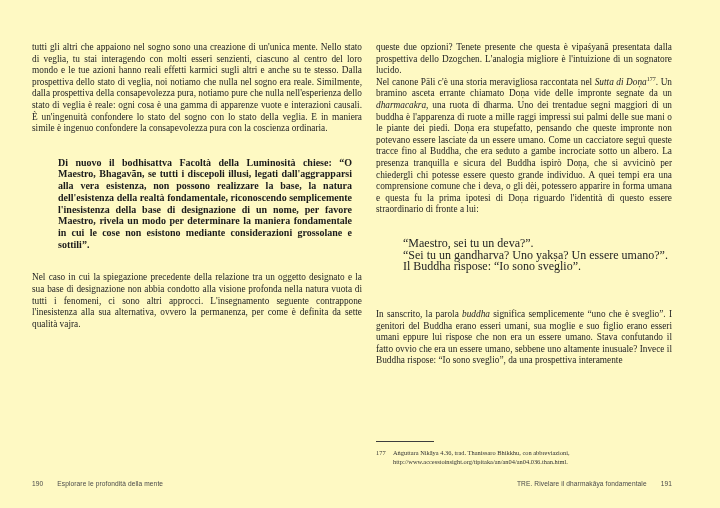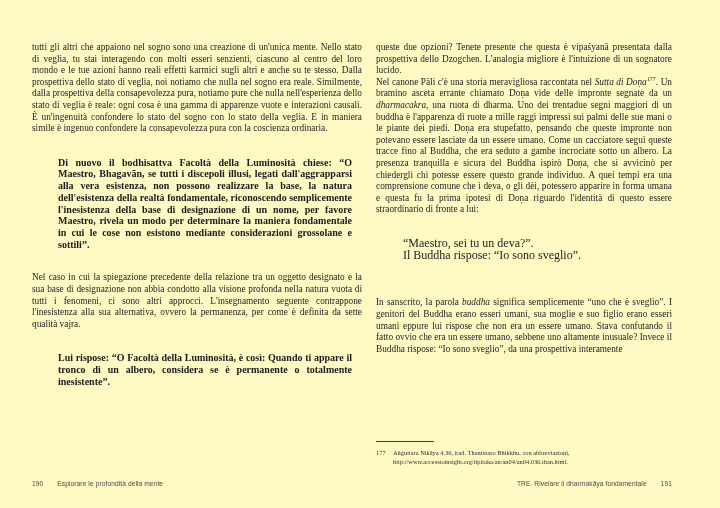--- a/index.html
+++ b/index.html
@@ -61,35 +61,35 @@
 </style>
 </head>
 <body>
 
 <div class="spread">
 
   <section class="page page-left">
     <p class="body-text">tutti gli altri che appaiono nel sogno sono una creazione di un'unica mente. Nello stato di veglia, tu stai interagendo con molti esseri senzienti, ciascuno al centro del loro mondo e le tue azioni hanno reali effetti karmici sugli altri e anche su te stesso. Dalla prospettiva dello stato di veglia, noi notiamo che nulla nel sogno era reale. Similmente, dalla prospettiva della consapevolezza pura, notiamo pure che nulla nell'esperienza dello stato di veglia è reale: ogni cosa è una gamma di apparenze vuote e interazioni causali. È un'ingenuità confondere lo stato del sogno con lo stato della veglia. E in maniera simile è ingenuo confondere la consapevolezza pura con la coscienza ordinaria.</p>
     <blockquote class="quote-bold">Di nuovo il bodhisattva Facoltà della Luminosità chiese: “O Maestro, Bhagavān, se tutti i discepoli illusi, legati dall'aggrapparsi alla vera esistenza, non possono realizzare la base, la natura dell'esistenza della realtà fondamentale, riconoscendo semplicemente l'inesistenza della base di designazione di un nome, per favore Maestro, rivela un modo per determinare la maniera fondamentale in cui le cose non esistono mediante considerazioni grossolane e sottili”.</blockquote>
     <p class="body-text">Nel caso in cui la spiegazione precedente della relazione tra un oggetto designato e la sua base di designazione non abbia condotto alla visione profonda nella natura vuota di tutti i fenomeni, ci sono altri approcci. L'insegnamento seguente contrappone l'inesistenza alla sua alternativa, ovvero la permanenza, per come è definita da sette qualità vajra.</p>
-    <blockquote class="quote-bold">Lui rispose: “O Facoltà della Luminosità, è così: Quando ti appare il tronco di un albero, considera se è permanente o totalmente inesistente”.</blockquote>
 
     <footer class="page-footer">
       <span>190</span>
       <span class="footer-gap"></span>
       <span>Esplorare le profondità della mente</span>
     </footer>
   </section>
 
   <section class="page page-right">
     <p class="body-text">queste due opzioni? Tenete presente che questa è vipaśyanā presentata dalla prospettiva dello Dzogchen. L'analogia migliore è l'intuizione di un sognatore lucido.</p>
     <p class="body-text"><span>Nel canone Pāli c'è una storia meravigliosa raccontata nel </span><i>Sutta di Doṇa</i><sup>177</sup><span>. Un bramino asceta errante chiamato Doṇa vide delle impronte segnate da un </span><i>dharmacakra</i><span>, una ruota di dharma. Uno dei trentadue segni maggiori di un buddha è l'apparenza di ruote a mille raggi impressi sui palmi delle sue mani o le piante dei piedi. Doṇa era stupefatto, pensando che queste impronte non potevano essere lasciate da un essere umano. Come un cacciatore seguì queste tracce fino al Buddha, che era seduto a gambe incrociate sotto un albero. La presenza tranquilla e sicura del Buddha ispirò Doṇa, che si avvicinò per chiedergli chi potesse essere questo grande individuo. A quei tempi era una comprensione comune che i deva, o gli dèi, potessero apparire in forma umana e questa fu la prima ipotesi di Doṇa riguardo l'identità di questo essere straordinario di fronte a lui:</span></p>
 
     <div class="dialogue">
       <div class="dialogue-line">“Maestro, sei tu un deva?”.</div>
+      <div class="dialogue-line">“Sei tu un gandharva? Uno yakṣa? Un essere umano?”.</div>
       <div class="dialogue-line">Il Buddha rispose: “Io sono sveglio”.</div>
     </div>
 
     <p class="body-text"><span>In sanscrito, la parola </span><i>buddha</i><span> significa semplicemente “uno che è sveglio”. I genitori del Buddha erano esseri umani, sua moglie e suo figlio erano esseri umani eppure lui rispose che non era un essere umano. Stava confutando il fatto ovvio che era un essere umano, sebbene uno altamente inusuale? Invece il Buddha rispose: “Io sono sveglio”, da una prospettiva interamente</span></p>
 
     <div class="footnote-area">
       <div class="footnote-rule"></div>
       <div class="footnote">
         <span class="fn-num">177</span>
         <span class="fn-text">

